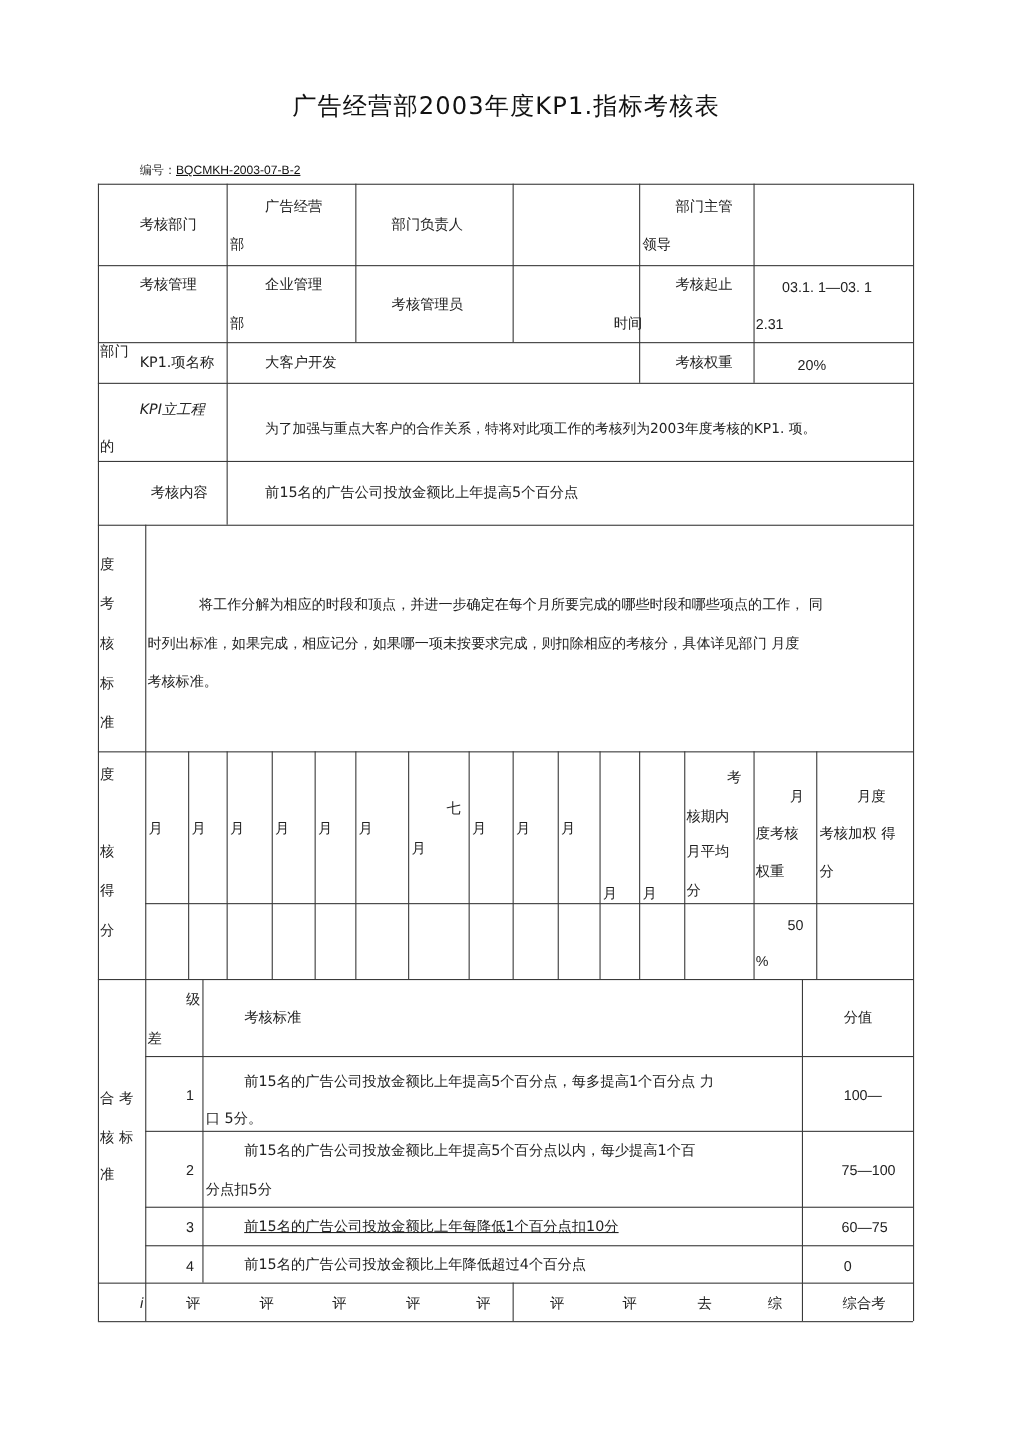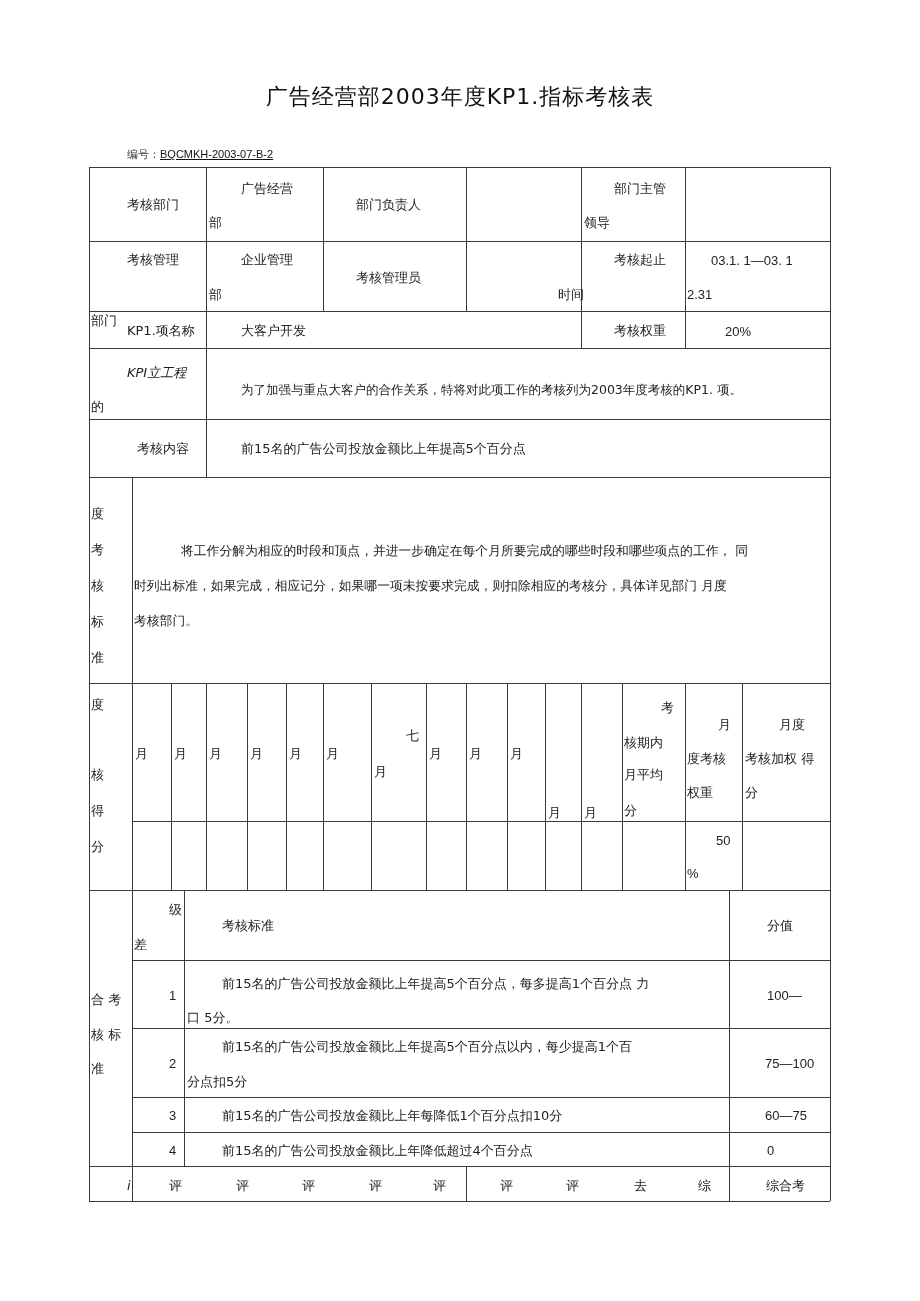--- a/index.html
+++ b/index.html
@@ -104,21 +104,21 @@
 <div class="t" style="left:137px; top:440px;">考核内容</div>
 <div class="t" style="left:241px; top:440px;">前15名的广告公司投放金额比上年提高5个百分点</div>
 
 <div class="t" style="left:91px; top:505px;">度</div>
 <div class="t" style="left:91px; top:541px;">考</div>
 <div class="t" style="left:91px; top:577px;">核</div>
 <div class="t" style="left:91px; top:613px;">标</div>
 <div class="t" style="left:91px; top:649px;">准</div>
 <div class="t" style="left:169px; top:542px; font-size:12.8px;margin-left:12px;">将工作分解为相应的时段和顶点，并进一步确定在每个月所要完成的哪些时段和哪些项点的工作，  同</div>
 <div class="t" style="left:134px; top:577px; font-size:12.8px;">时列出标准，如果完成，相应记分，如果哪一项未按要求完成，则扣除相应的考核分，具体详见部门  月度</div>
-<div class="t" style="left:134px; top:612px; font-size:12.8px;">考核部门。</div>
+<div class="t" style="left:134px; top:612px; font-size:12.8px;">考核标准。</div>
 
 <div class="t" style="left:91px; top:696px;">度</div>
 <div class="t" style="left:91px; top:766px;">核</div>
 <div class="t" style="left:91px; top:802px;">得</div>
 <div class="t" style="left:91px; top:838px;">分</div>
 
 <div class="t" style="left:135px; top:745px;">月</div>
 <div class="t" style="left:174px; top:745px;">月</div>
 <div class="t" style="left:209px; top:745px;">月</div>
 <div class="t" style="left:250px; top:745px;">月</div>
@@ -163,21 +163,21 @@
 <div class="t" style="left:222px; top:975px;">前15名的广告公司投放金额比上年提高5个百分点，每多提高1个百分点  力</div>
 <div class="t" style="left:187px; top:1009px;">口  5分。</div>
 <div class="t num" style="left:767px; top:987px;">100—</div>
 
 <div class="t num" style="left:169px; top:1055px;">2</div>
 <div class="t" style="left:222px; top:1038px;">前15名的广告公司投放金额比上年提高5个百分点以内，每少提高1个百</div>
 <div class="t" style="left:187px; top:1073px;">分点扣5分</div>
 <div class="t num" style="left:765px; top:1055px;">75—100</div>
 
 <div class="t num" style="left:169px; top:1107px;">3</div>
-<div class="t" style="left:222px; top:1107px;">前15名的广告公司投放金额比上年每降低1个百分点扣10分</div>
+<div class="t" style="left:222px; top:1107px;text-decoration:underline;">前15名的广告公司投放金额比上年每降低1个百分点扣10分</div>
 <div class="t num" style="left:765px; top:1107px;">60—75</div>
 
 <div class="t num" style="left:169px; top:1142px;">4</div>
 <div class="t" style="left:222px; top:1142px;">前15名的广告公司投放金额比上年降低超过4个百分点</div>
 <div class="t num" style="left:767px; top:1142px;">0</div>
 
 <div class="t" style="left:127px; top:1177px; font-style:italic;">i</div>
 <div class="t" style="left:169px; top:1177px;">评</div>
 <div class="t" style="left:236px; top:1177px;">评</div>
 <div class="t" style="left:302px; top:1177px;">评</div>

